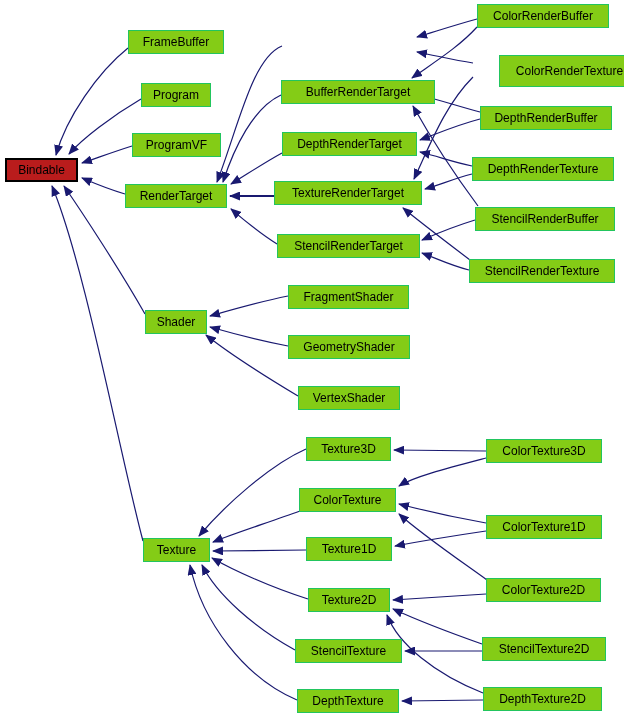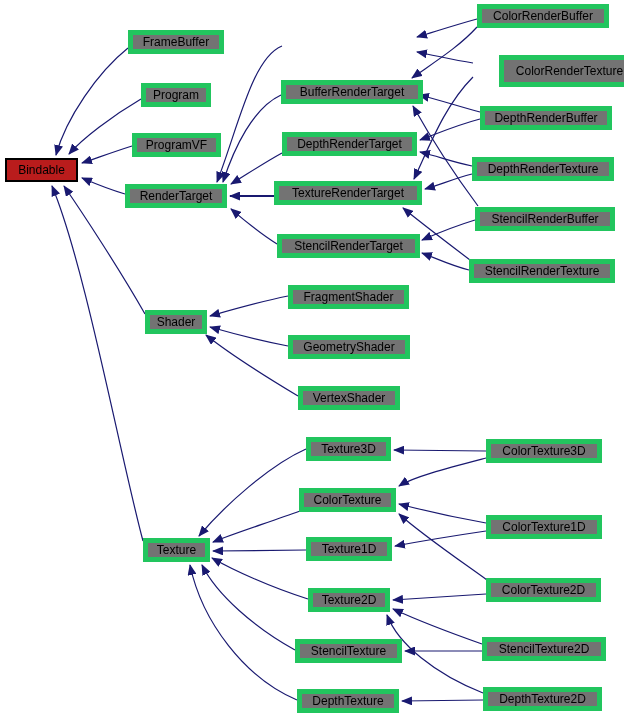--- a/index.html
+++ b/index.html
@@ -7,22 +7,22 @@
     position:relative;
     width:624px;height:721px;
     background:#ffffff;
     font-family:"Liberation Sans", sans-serif;
     overflow:hidden;
   }
   .edges{position:absolute;left:0;top:0;width:624px;height:721px;}
   .node{
     position:absolute;
     box-sizing:border-box;
-    background:#737373;
-    border:5px solid #22c55e;
+    background:#84cc16;
+    border:1px solid #22c55e;
     color:#000000;
     font-size:12px;
     line-height:1;
     display:flex;
     align-items:center;
     justify-content:center;
     white-space:nowrap;
     cursor:pointer;
     z-index:2;
   }
@@ -106,21 +106,21 @@
 
   <div class="node current" style="left:5px;top:158px;width:73px;height:24px;">Bindable</div>
 
   <div class="node" style="left:128px;top:30px;width:96px;height:24px;">FrameBuffer</div>
   <div class="node" style="left:141px;top:83px;width:70px;height:24px;">Program</div>
   <div class="node" style="left:132px;top:133px;width:89px;height:24px;">ProgramVF</div>
   <div class="node" style="left:125px;top:184px;width:102px;height:24px;">RenderTarget</div>
   <div class="node" style="left:145px;top:310px;width:62px;height:24px;">Shader</div>
   <div class="node" style="left:143px;top:538px;width:67px;height:24px;">Texture</div>
 
-  <div class="node" style="left:281px;top:80px;width:142px;height:24px;">BufferRenderTarget</div>
+  <div class="node" style="left:281px;top:80px;width:154px;height:24px;">BufferRenderTarget</div>
   <div class="node" style="left:282px;top:132px;width:135px;height:24px;">DepthRenderTarget</div>
   <div class="node" style="left:274px;top:181px;width:148px;height:24px;">TextureRenderTarget</div>
   <div class="node" style="left:277px;top:234px;width:143px;height:24px;">StencilRenderTarget</div>
   <div class="node" style="left:288px;top:285px;width:121px;height:24px;">FragmentShader</div>
   <div class="node" style="left:288px;top:335px;width:122px;height:24px;">GeometryShader</div>
   <div class="node" style="left:298px;top:386px;width:102px;height:24px;">VertexShader</div>
   <div class="node" style="left:306px;top:437px;width:85px;height:24px;">Texture3D</div>
   <div class="node" style="left:299px;top:488px;width:97px;height:24px;">ColorTexture</div>
   <div class="node" style="left:306px;top:537px;width:86px;height:24px;">Texture1D</div>
   <div class="node" style="left:308px;top:588px;width:82px;height:24px;">Texture2D</div>

